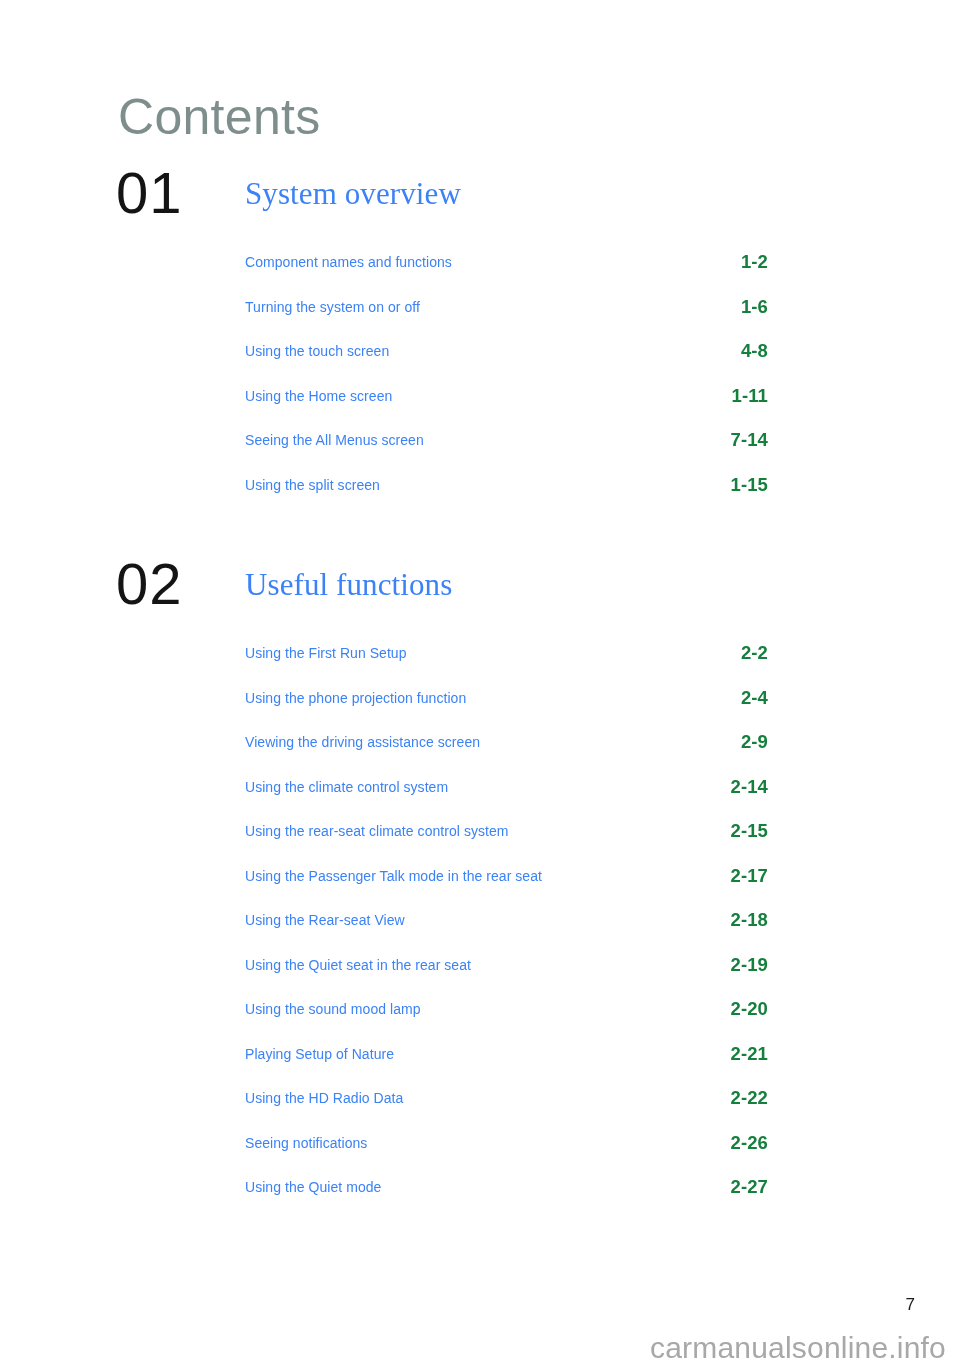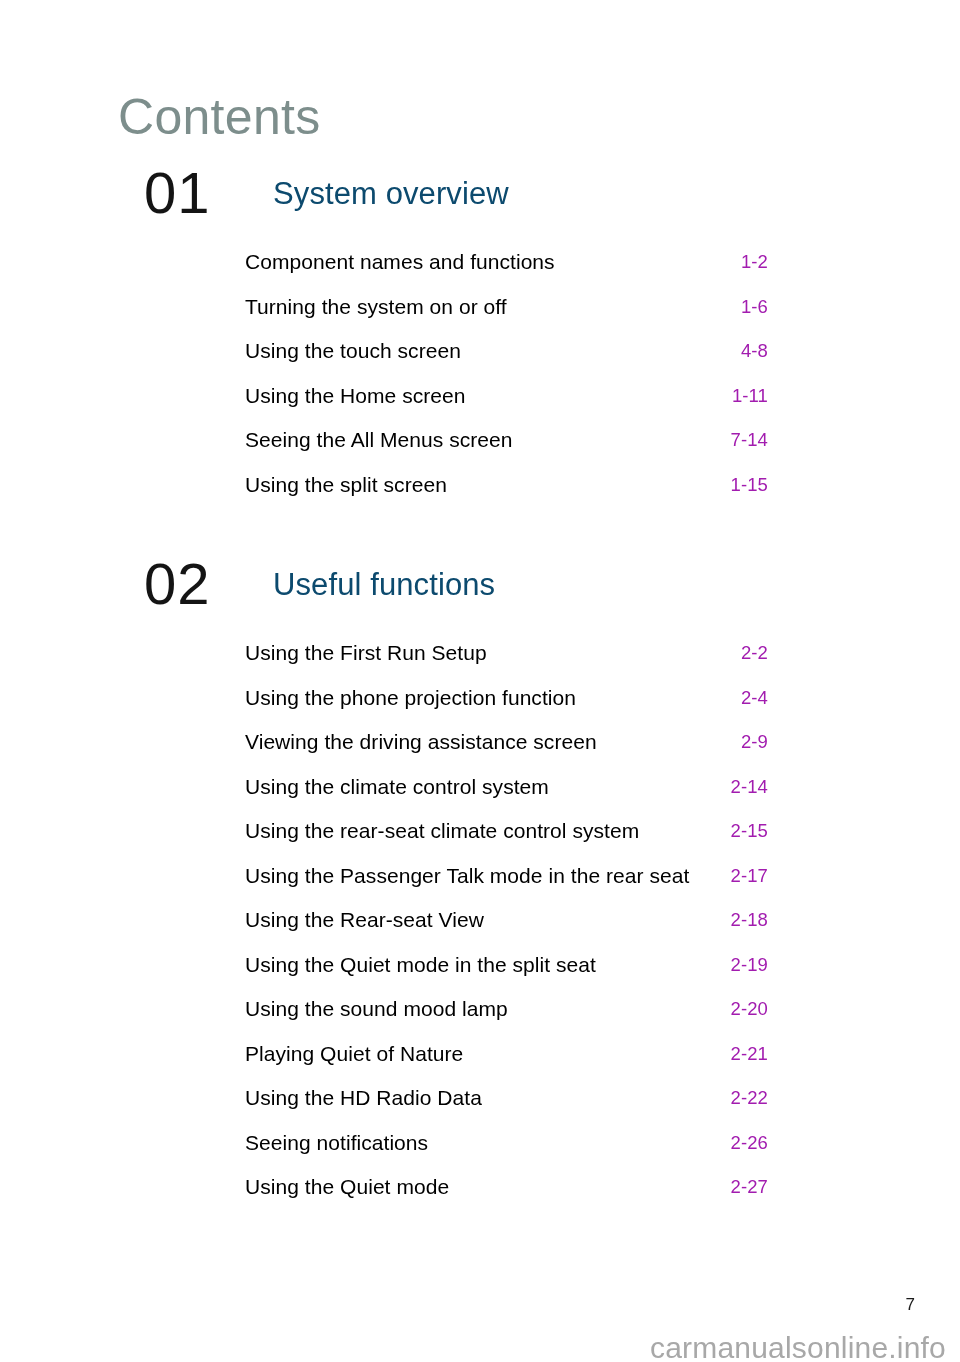--- a/index.html
+++ b/index.html
@@ -43,75 +43,75 @@
   }
 
   .chapter {
     position: relative;
     margin-bottom: 44px;
   }
 
   .chapter-head {
     position: relative;
     height: 66px;
-    margin-left: 28px;
   }
 
   .chapter-number {
     position: absolute;
     left: 116px;
     top: -4px;
     font-size: 58px;
     font-weight: 300;
     color: #141414;
     letter-spacing: 1px;
     line-height: 1;
   }
 
   .chapter-title {
     position: absolute;
     left: 245px;
     top: 10px;
     font-size: 31px;
     font-weight: 400;
-    color: #0c4a6e;
+    color: #3b82f6;
     letter-spacing: 0.1px;
     line-height: 1;
+    font-family: Liberation Serif, serif;
   }
 
   .entries {
     margin-top: 14px;
   }
 
   .entry {
     position: relative;
     height: 44.5px;
     padding-left: 245px;
     padding-right: 192px;
   }
 
   .entry-label {
     position: absolute;
     left: 245px;
     top: 0;
-    font-size: 21px;
-    font-weight: 400;
-    color: #000000;
+    font-size: 14px;
+    font-weight: 400;
+    color: #3b82f6;
     line-height: 28px;
     letter-spacing: 0.05px;
     white-space: nowrap;
   }
 
   .entry-page {
     position: absolute;
     right: 192px;
     top: 0;
     font-size: 18.5px;
-    font-weight: 400;
-    color: #a21caf;
+    font-weight: 700;
+    color: #15803d;
     line-height: 28px;
     letter-spacing: 0.1px;
     white-space: nowrap;
   }
 
   
   .folio {
     position: absolute;
     right: 45px;
     top: 1294px;
@@ -203,29 +203,29 @@
           </div>
           <div class="entry">
             <span class="entry-label">Using the Passenger Talk mode in the rear seat</span>
             <span class="entry-page">2-17</span>
           </div>
           <div class="entry">
             <span class="entry-label">Using the Rear-seat View</span>
             <span class="entry-page">2-18</span>
           </div>
           <div class="entry">
-            <span class="entry-label">Using the Quiet mode in the split seat</span>
+            <span class="entry-label">Using the Quiet seat in the rear seat</span>
             <span class="entry-page">2-19</span>
           </div>
           <div class="entry">
             <span class="entry-label">Using the sound mood lamp</span>
             <span class="entry-page">2-20</span>
           </div>
           <div class="entry">
-            <span class="entry-label">Playing Quiet of Nature</span>
+            <span class="entry-label">Playing Setup of Nature</span>
             <span class="entry-page">2-21</span>
           </div>
           <div class="entry">
             <span class="entry-label">Using the HD Radio Data</span>
             <span class="entry-page">2-22</span>
           </div>
           <div class="entry">
             <span class="entry-label">Seeing notifications</span>
             <span class="entry-page">2-26</span>
           </div>

